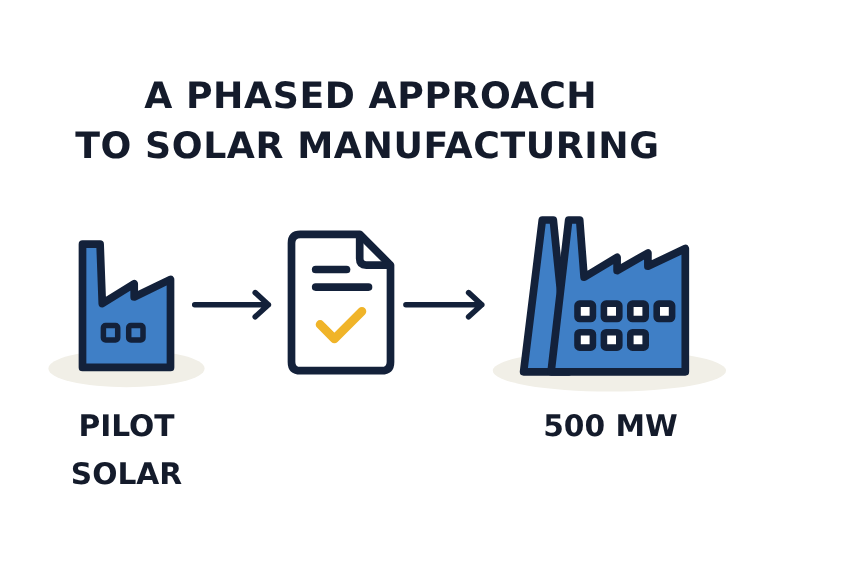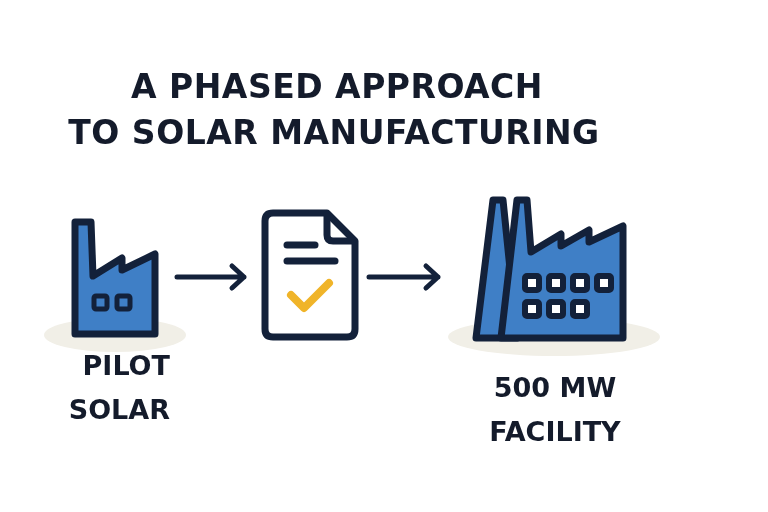--- a/index.html
+++ b/index.html
@@ -58,20 +58,19 @@
     <rect x="60" y="88" width="14" height="14" rx="2"></rect>
     <rect x="84" y="88" width="14" height="14" rx="2"></rect>
     <rect x="108" y="88" width="14" height="14" rx="2"></rect>
     <rect x="132" y="88" width="14" height="14" rx="2"></rect>
     <rect x="60" y="114" width="14" height="14" rx="2"></rect>
     <rect x="84" y="114" width="14" height="14" rx="2"></rect>
     <rect x="108" y="114" width="14" height="14" rx="2"></rect>
   </g>
 </svg>
 
-<div class="label" style="left:60px; top:344px; width:110px;text-align:right;">
+<div class="label" style="left:60px; top:366px; width:110px;">
   <div>PILOT</div>
   <div>SOLAR</div>
 </div>
 <div class="label" style="left:470px; top:366px; width:170px;text-align:center;">
   <div>500 MW</div>
-  <div>FACILITY</div>
 </div>
 
 </body></html>

